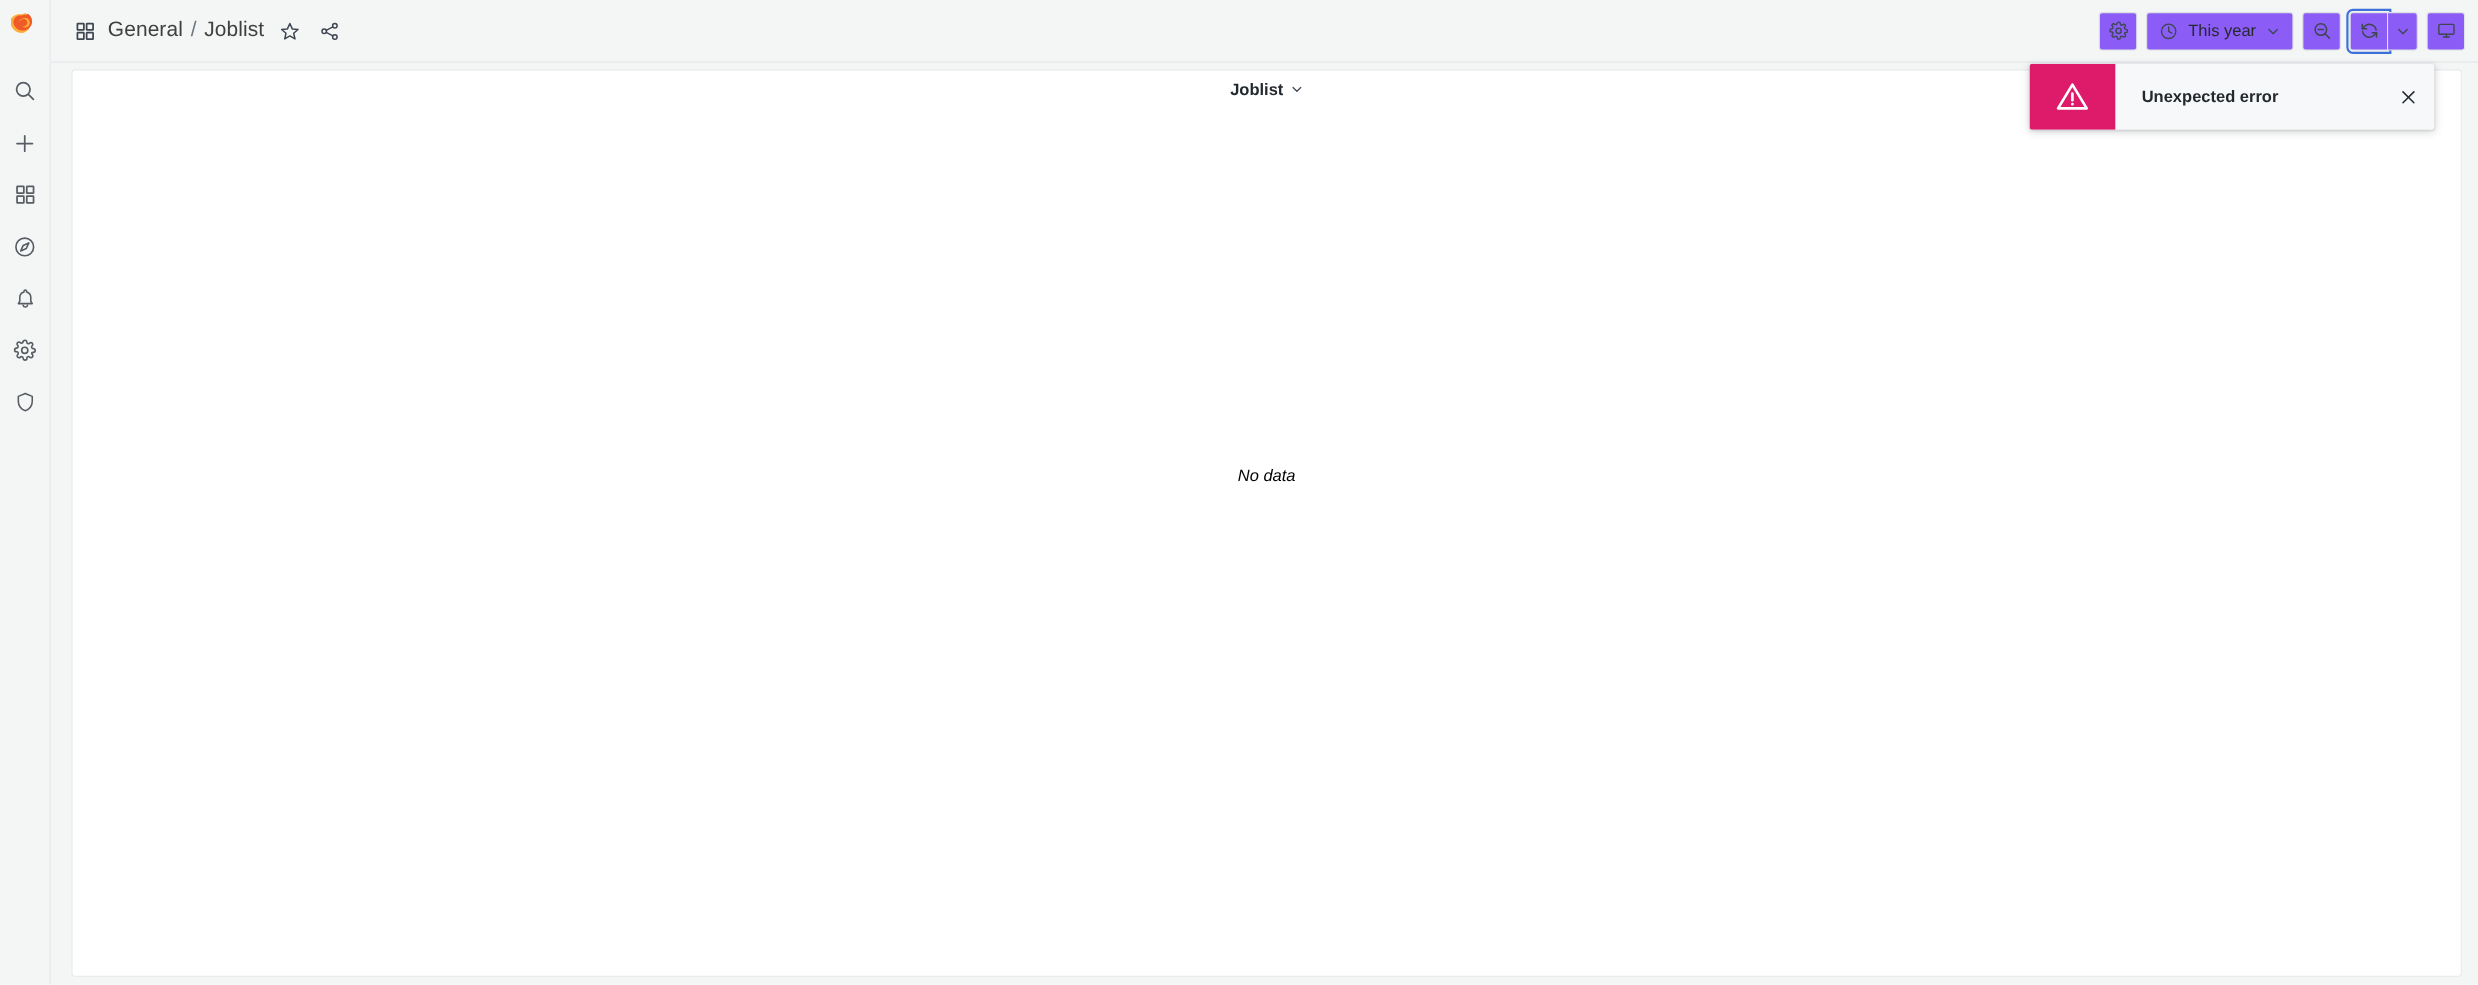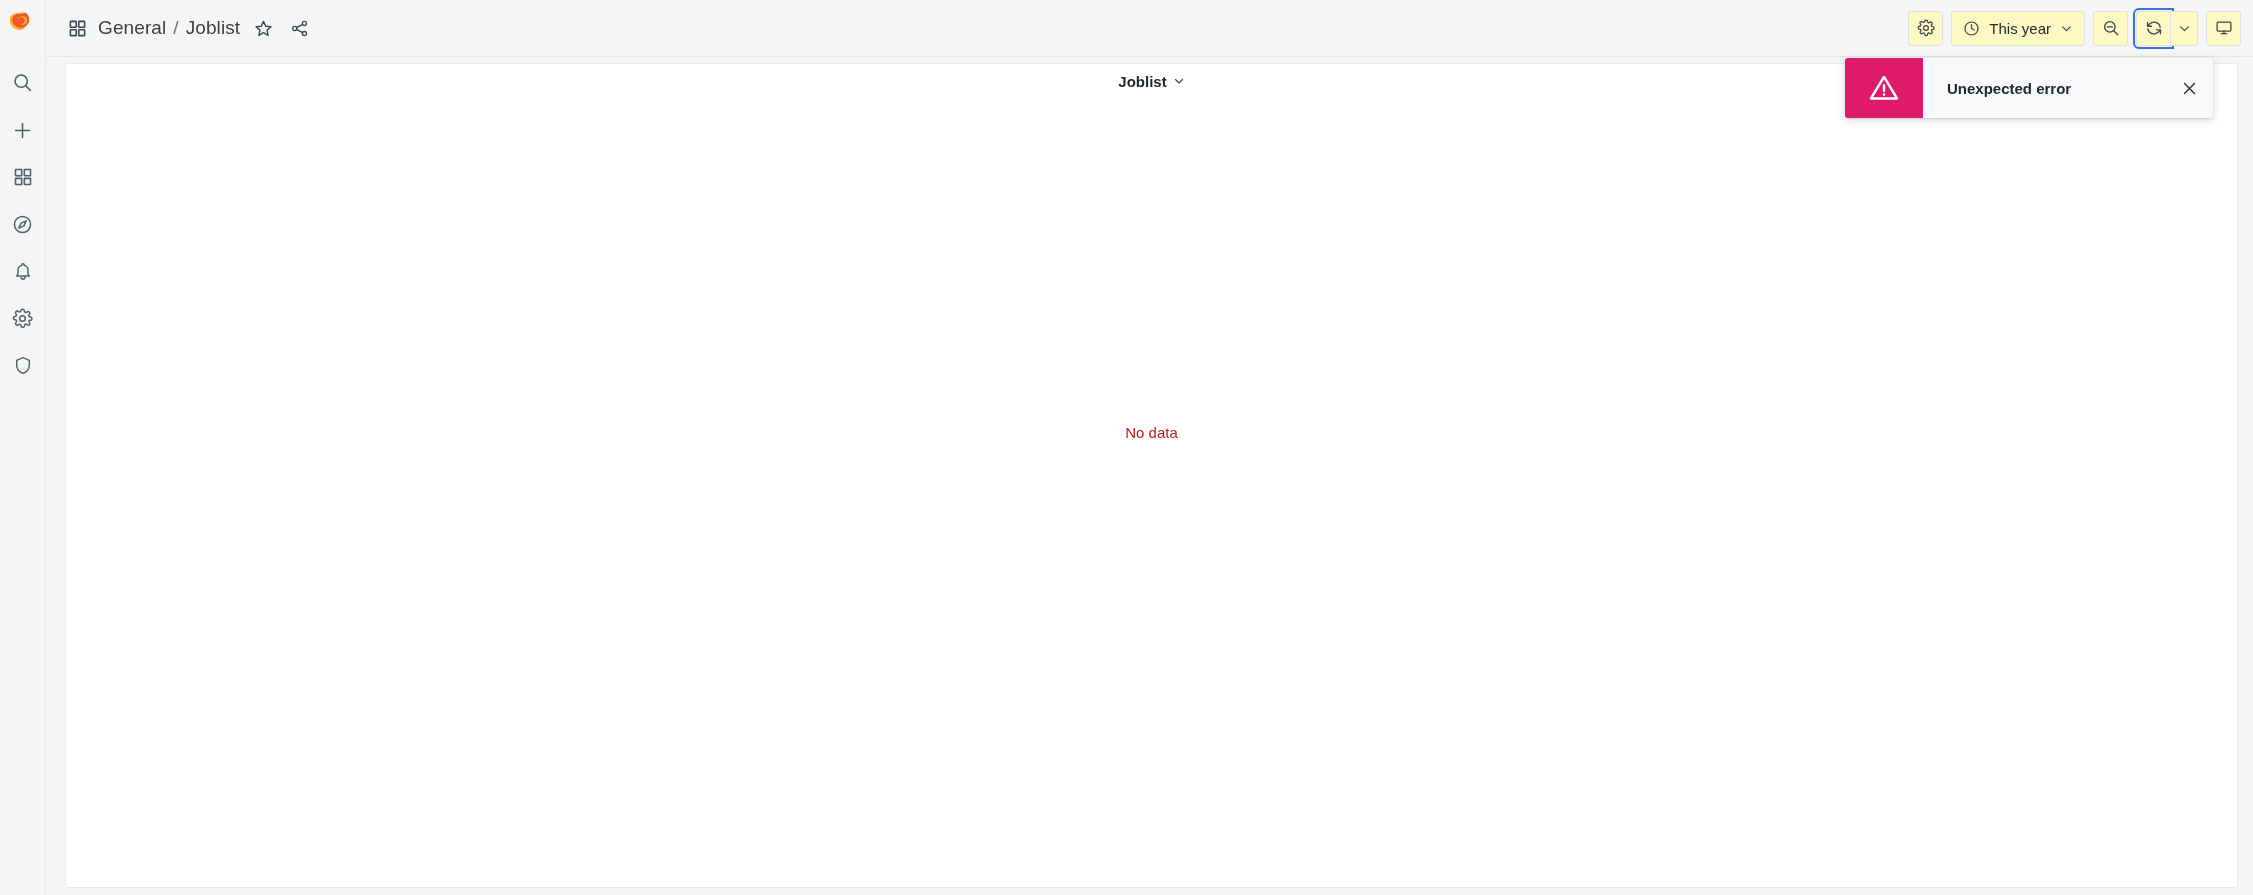--- a/index.html
+++ b/index.html
@@ -90,21 +90,21 @@
   .header-right {
     margin-left: auto;
     display: flex;
     align-items: center;
     margin-right: 12px;
     gap: 8px;
   }
   .tb-btn {
     height: 35px;
     min-width: 35px;
-    background: #fef9c3;
+    background: #8b5cf6;
     border: 1px solid #DDE0E4;
     border-radius: 3px;
     display: flex;
     align-items: center;
     justify-content: center;
     cursor: pointer;
     padding: 0 7px;
   }
   .tb-time {
     gap: 9px;
@@ -161,23 +161,24 @@
   }
   .panel-body {
     flex: 1;
     display: flex;
     align-items: center;
     justify-content: center;
     position: relative;
   }
   .no-data {
     font-size: 15px;
-    color: #b91c1c;
+    color: #000000;
     position: relative;
     top: -60px;
+    font-style: italic;
   }
 
   
   #toast {
     position: absolute;
     left: 1845px;
     top: 58px;
     width: 368px;
     height: 60px;
     background: #F7F8F9;

